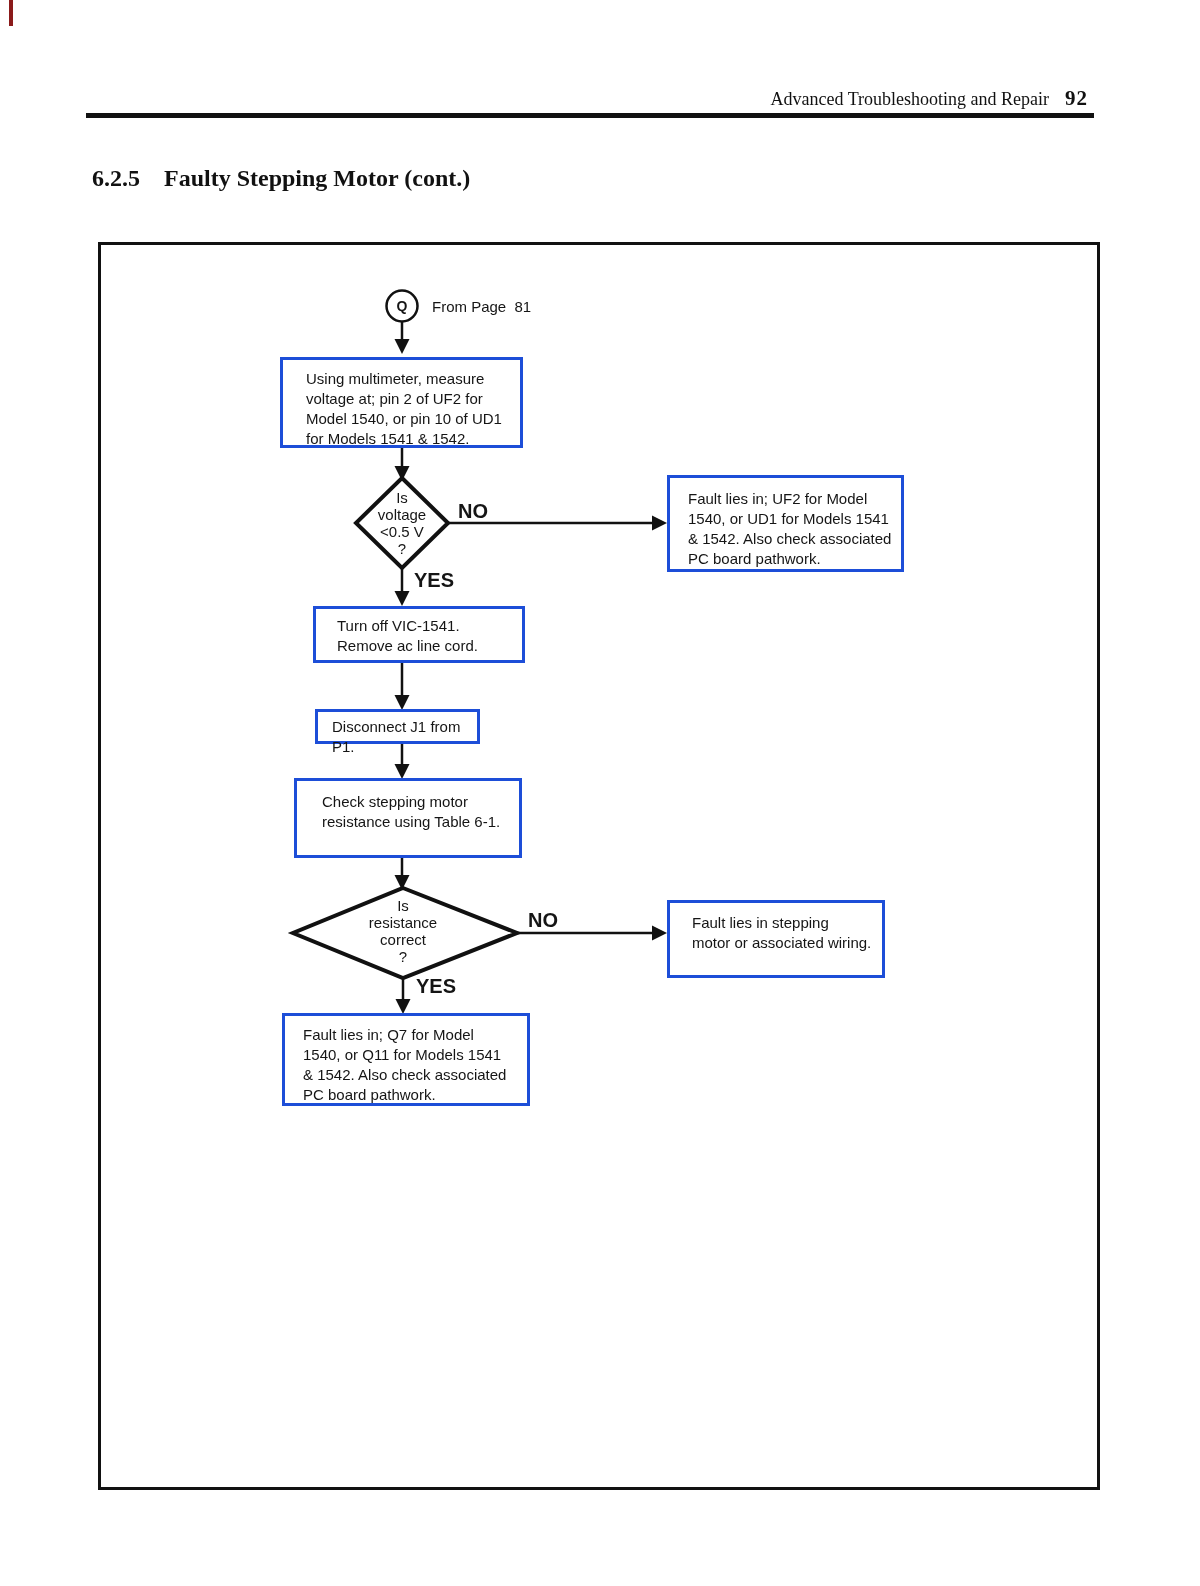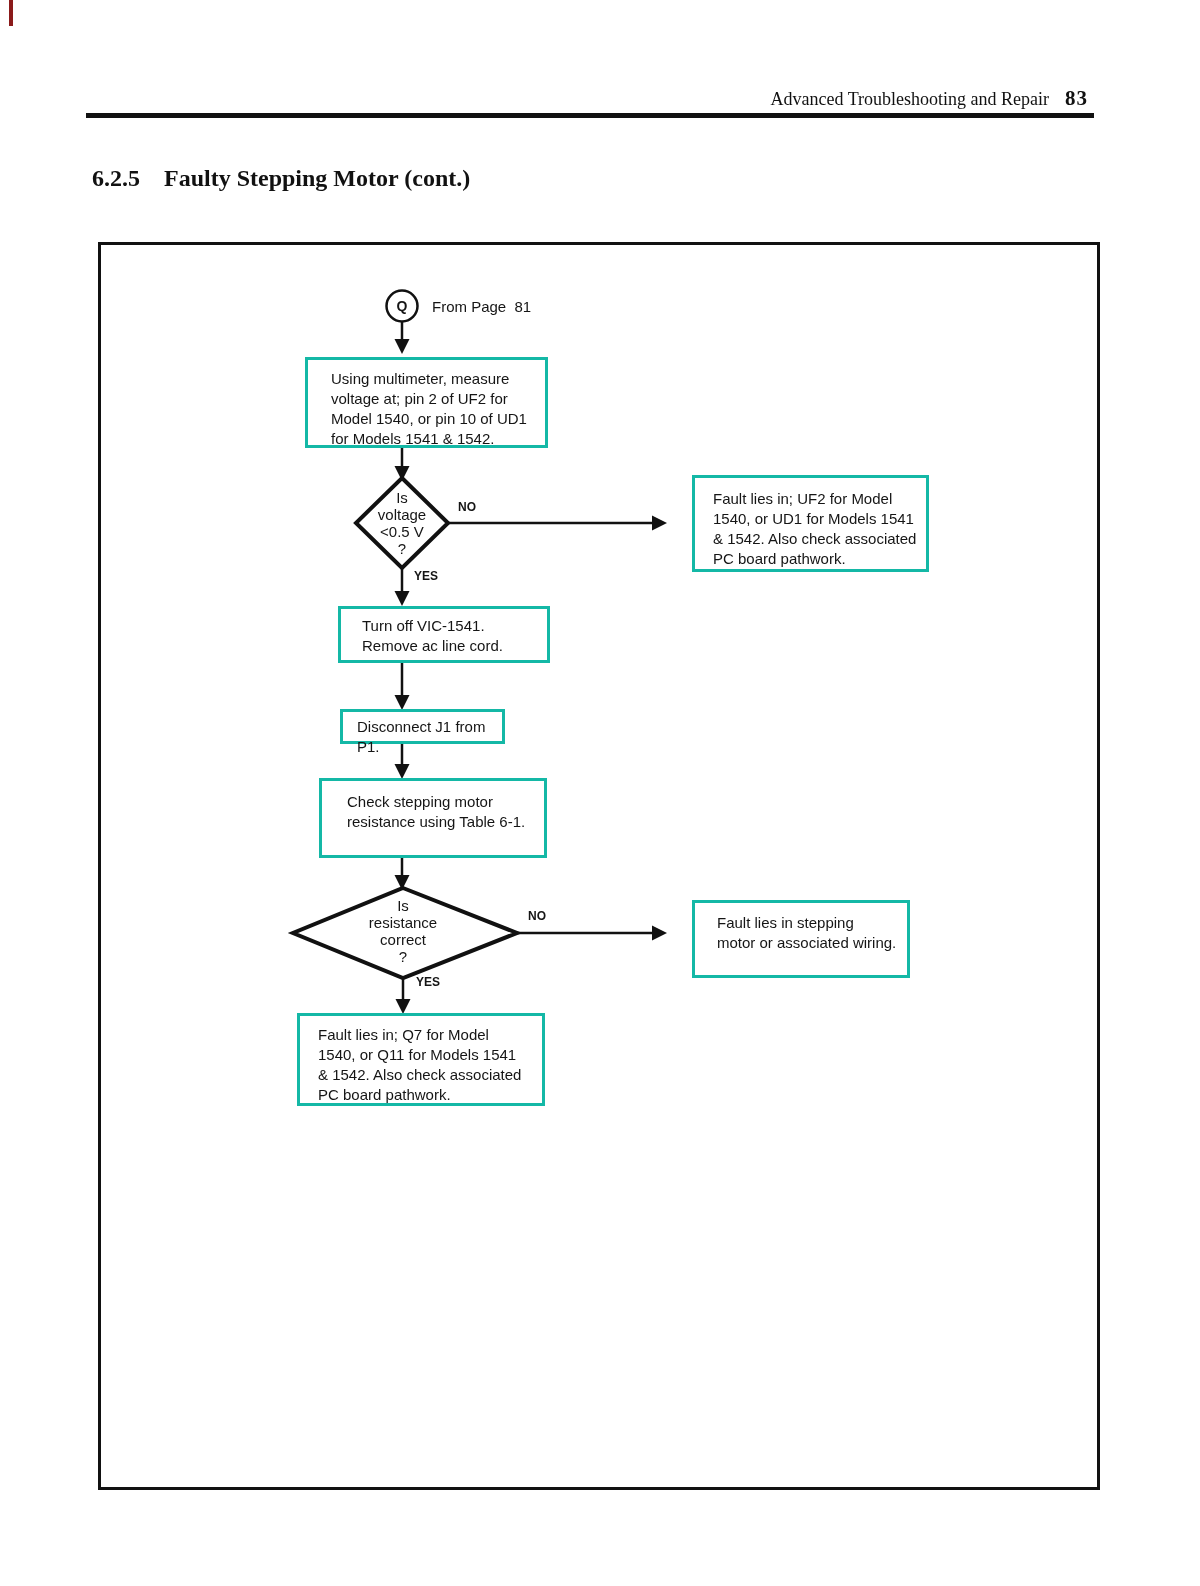--- a/index.html
+++ b/index.html
@@ -64,41 +64,40 @@
     position: absolute;
     left: 0; top: 0;
     width: 1200px; height: 1586px;
     pointer-events: none;
   }
   
   .fbox {
     position: absolute;
     box-sizing: border-box;
     background: #fff;
-    border: 3px solid #14b8a6;
-    margin-left: 25px;
+    border: 3px solid #1d4ed8;
   }
   .fbox .node-text {
     white-space: pre-line;
     font-size: 15px;
     line-height: 20px;
     color: #151515;
   }
   .dtext {
     position: absolute;
     text-align: center;
     white-space: pre-line;
     font-size: 15px;
     line-height: 17px;
     color: #151515;
   }
   .flabel {
     position: absolute;
     font-weight: bold;
-    font-size: 12px;
+    font-size: 20px;
     color: #151515;
     white-space: nowrap;
   }
   .q-label {
     position: absolute;
     left: 386px; top: 290px;
     width: 32px; height: 32px;
     display: flex; align-items: center; justify-content: center;
     font-weight: bold;
     font-size: 14px;
@@ -113,21 +112,21 @@
   }
 </style>
 </head>
 <body>
 
 <div class="page">
 
   <div class="red-tick"></div>
 
   <div class="running-head">
-    <span>Advanced Troubleshooting and Repair</span><span class="pagenum">83</span>
+    <span>Advanced Troubleshooting and Repair</span><span class="pagenum">92</span>
   </div>
   <div class="header-rule"></div>
 
   <h1 class="section-title">
     <span class="sec-num">6.2.5</span><span>Faulty Stepping Motor (cont.)</span>
   </h1>
 
   <div class="figure-frame"></div>
 
   <svg class="flow-svg" viewBox="0 0 1200 1586" xmlns="http://www.w3.org/2000/svg">
@@ -191,21 +190,21 @@
   <div class="fbox" style="left:294px; top:778px; width:228px; height:80px;">
     <div class="node-text" style="padding:11px 0 0 25px;">Check stepping motor
 resistance using Table 6-1.</div>
   </div>
 
   <div class="fbox" style="left:667px; top:900px; width:218px; height:78px;">
     <div class="node-text" style="padding:10px 0 0 22px;">Fault lies in stepping
 motor or associated wiring.</div>
   </div>
 
-  <div class="fbox" style="left:272px; top:1013px; width:248px; height:93px;">
+  <div class="fbox" style="left:282px; top:1013px; width:248px; height:93px;">
     <div class="node-text" style="padding:9px 4px 0 18px;">Fault lies in; Q7 for Model
 1540, or Q11 for Models 1541
 &amp; 1542.  Also check associated
 PC board pathwork.</div>
   </div>
 
   <div class="dtext" style="left:352px; top:489px; width:100px;">Is
 voltage
 &lt;0.5 V
 ?</div>

